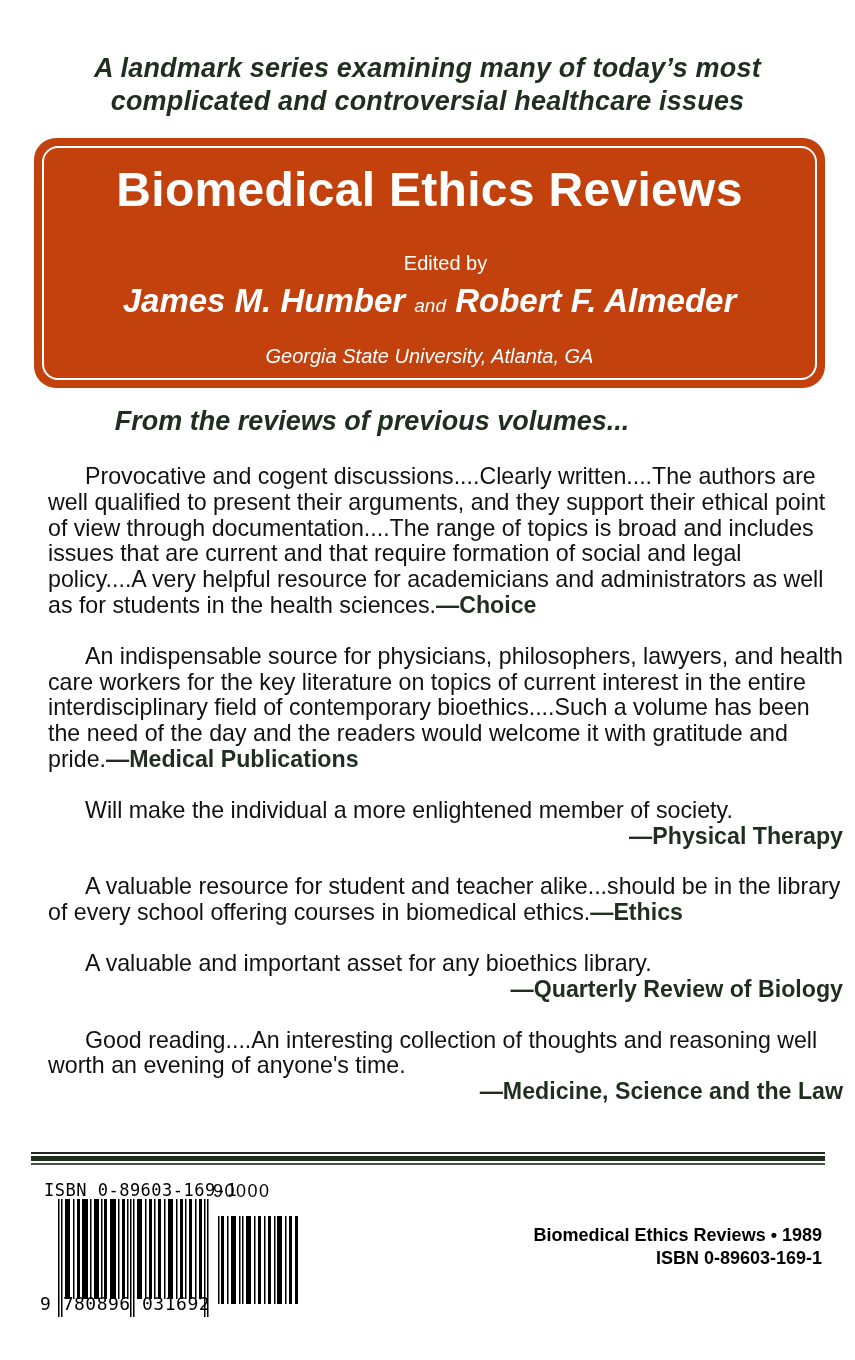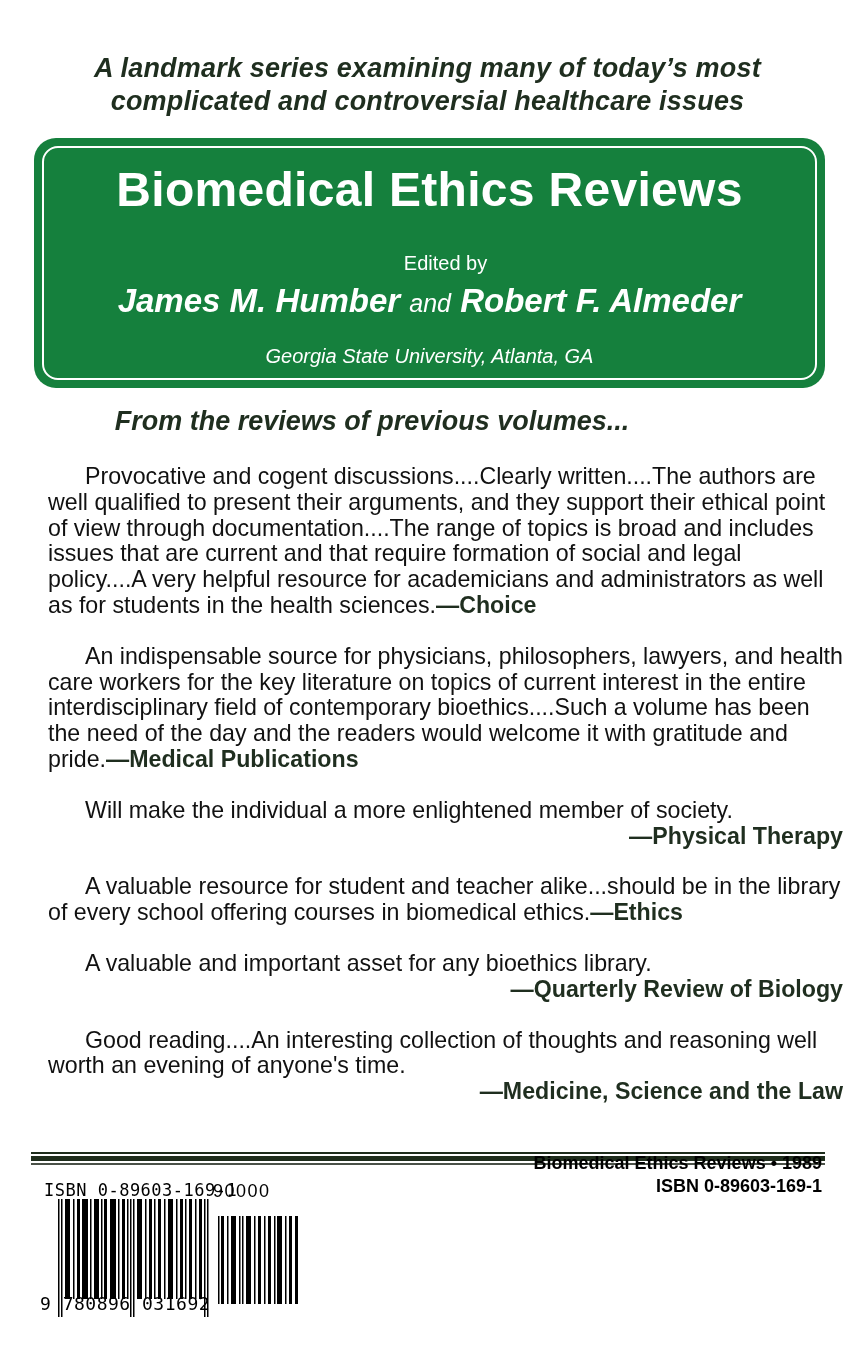--- a/index.html
+++ b/index.html
@@ -7,39 +7,39 @@
     width: 855px; height: 1360px; background: #ffffff; position: relative; overflow: hidden;
     font-family: "Liberation Sans", "DejaVu Sans", sans-serif; color: #111;
   }
   .tagline {
     position: absolute; top: 52px; left: 0; width: 855px; text-align: center;
     font-weight: bold; font-style: italic; font-size: 27px; line-height: 33px; color: #1f2e1f;
     letter-spacing: 0.2px;
   }
   .panel {
     position: absolute; left: 34px; top: 138px; width: 791px; height: 250px;
-    background: #15803d; border-radius: 22px; box-sizing: border-box;
+    background: #c2410c; border-radius: 22px; box-sizing: border-box;
   }
   .panel-inner {
     position: absolute; left: 8px; top: 8px; right: 8px; bottom: 8px;
     border: 2.5px solid #ffffff; border-radius: 16px;
   }
   .panel-title {
     position: absolute; top: 24px; left: 0; width: 100%; text-align: center;
     color: #fff; font-size: 48px; font-weight: bold; letter-spacing: 0.3px;
   }
   .panel-edited {
     position: absolute; top: 114px; left: 16px; width: 100%; text-align: center;
     color: #fff; font-size: 20px;
   }
   .panel-editors {
     position: absolute; top: 144px; left: 0; width: 100%; text-align: center;
     color: #fff; font-size: 33px; font-weight: bold; font-style: italic;
   }
-  .panel-editors .and { font-size: 25px; font-weight: normal; }
+  .panel-editors .and { font-size: 19px; font-weight: normal; }
   .panel-affil {
     position: absolute; top: 207px; left: 0; width: 100%; text-align: center;
     color: #fff; font-size: 20px; font-style: italic;
   }
   .reviews-heading {
     position: absolute; top: 406px; left: 0; width: 744px; text-align: center;
     font-size: 27px; font-weight: bold; font-style: italic; color: #1f2e1f;
   }
   .reviews {
     position: absolute; top: 464px; left: 33px; width: 795px;
@@ -63,21 +63,21 @@
     position: absolute; left: 173px; top: 1px; font-family: Liberation Sans, sans-serif;
     font-size: 18px; letter-spacing: 1.5px; color: #000;
   }
   .ean-num {
     position: absolute; left: 0; top: 113px; font-family: "DejaVu Sans Mono", monospace;
     font-size: 18px; color: #000; letter-spacing: 0.5px;
   }
   .bars-main { position: absolute; left: 18px; top: 19px; width: 156px; height: 118px; }
   .bars-addon { position: absolute; left: 178px; top: 36px; width: 82px; height: 88px; }
   .meta {
-    position: absolute; right: 33px; top: 1152px; text-align: right;
+    position: absolute; right: 33px; top: 1224px; text-align: right;
     font-weight: bold; font-size: 18px; line-height: 23px; color: #000;
   }
 </style>
 </head>
 <body>
 
 <div class="tagline">
   <div>A landmark series examining many of today’s most</div>
   <div>complicated and controversial healthcare issues</div>
 </div>

